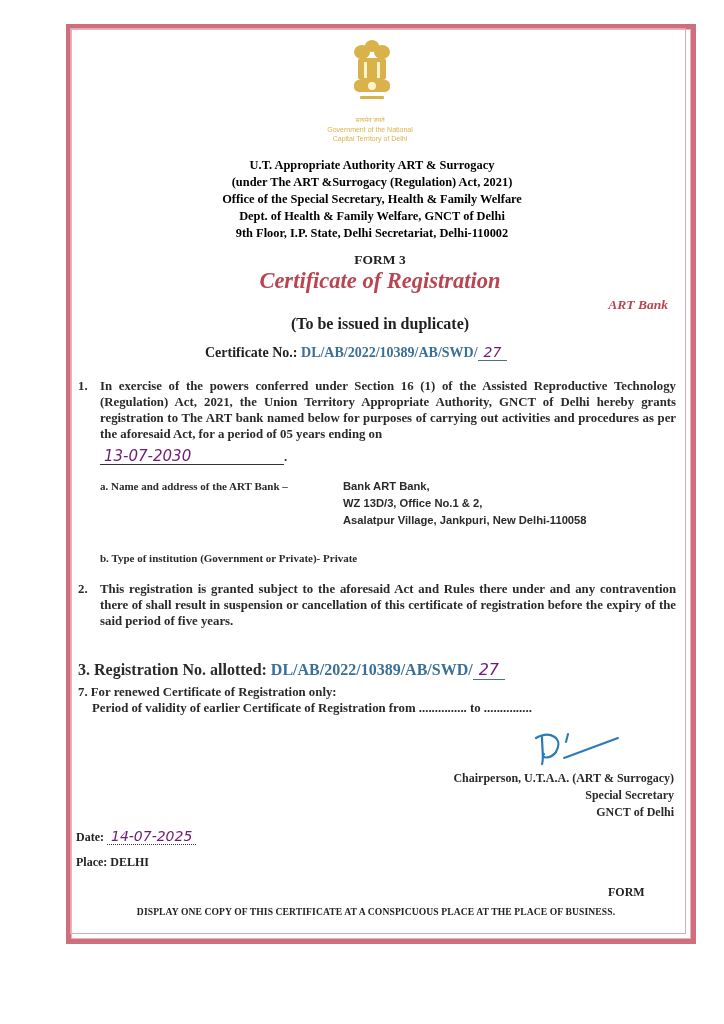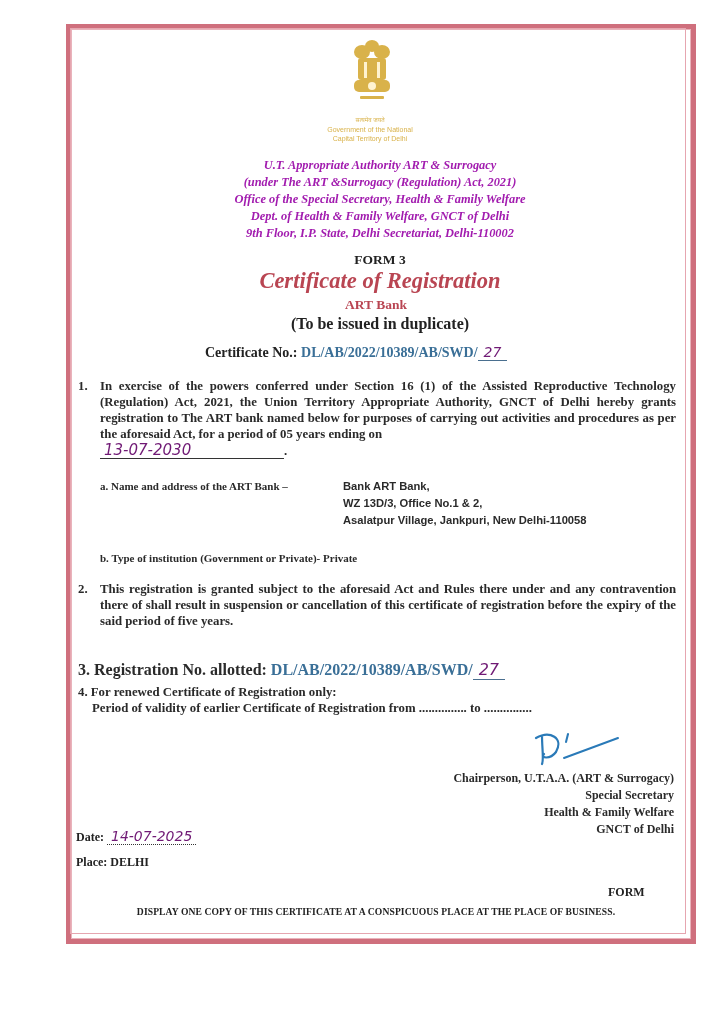--- a/index.html
+++ b/index.html
@@ -1,24 +1,24 @@
 <!DOCTYPE html>
 <html><head>
   <meta charset="utf-8">
   <style>
     html, body { margin: 0; padding: 0; background: #ffffff; }
     body { width: 724px; height: 1024px; position: relative; overflow: hidden; font-family: "Liberation Serif", serif; color: #222; }
     .frame { position: absolute; left: 66px; top: 24px; width: 620px; height: 910px; border: 5px solid #cf6f7d; box-shadow: inset 0 0 0 1px #e9b3bb; }
     .frame-inner { position: absolute; left: 70px; top: 28px; width: 614px; height: 904px; border: 1px solid #e6a6b0; pointer-events: none; }
     .emblem { position: absolute; left: 350px; top: 38px; width: 44px; height: 72px; }
     .gov-text { position: absolute; left: 300px; top: 116px; width: 140px; text-align: center; font-family: "Liberation Sans", sans-serif; font-size: 7px; line-height: 9px; color: #d9b24a; }
-    .header { position: absolute; left: 100px; top: 157px; width: 560px; text-align: center; font-weight: bold; font-size: 12.4px; line-height: 17px; color: #a21caf; font-style: italic; }
+    .header { position: absolute; left: 92px; top: 157px; width: 560px; text-align: center; font-weight: bold; font-size: 12.4px; line-height: 17px; color: #000000; }
     .form-no { position: absolute; left: 100px; top: 252px; width: 560px; text-align: center; font-weight: bold; font-size: 13.5px; }
     .cert-title { position: absolute; left: 100px; top: 268px; width: 560px; text-align: center; font-weight: bold; font-style: italic; font-size: 22.5px; color: #b94552; }
-    .cert-sub { position: absolute; left: 96px; top: 297px; width: 560px; text-align: center; font-weight: bold; font-size: 13.5px; color: #b94552; }
+    .cert-sub { position: absolute; left: 108px; top: 297px; width: 560px; text-align: right; font-weight: bold; font-size: 13.5px; color: #b94552; font-style: italic; }
     .dup { position: absolute; left: 100px; top: 315px; width: 560px; text-align: center; font-weight: bold; font-size: 16px; }
     .certno { position: absolute; left: 205px; top: 344px; font-weight: bold; font-size: 14px; white-space: nowrap; }
     .blue { color: #3a6f97; }
     .hand { font-family: "DejaVu Sans", sans-serif; font-weight: normal; font-style: italic; color: #701a75; }
     .uline { border-bottom: 1.5px solid #4a6f8f; padding: 0 6px; }
     .para { position: absolute; left: 78px; width: 598px; font-weight: bold; font-size: 12.8px; line-height: 16px; text-align: justify; color: #2a2a2a; }
     .para .num { position: absolute; left: 0; top: 0; }
     .para .body { margin-left: 22px; }
     .sub { position: absolute; font-weight: bold; font-size: 11px; color: #2a2a2a; white-space: nowrap; }
     .addr { position: absolute; font-family: "Liberation Sans", sans-serif; font-weight: bold; font-size: 11.2px; line-height: 17px; color: #2a2a2a; white-space: nowrap; }
@@ -69,21 +69,21 @@
 
 <div class="certno">
   <span>Certificate No.:</span>
   <span class="blue">DL/AB/2022/10389/AB/SWD/</span><span class="hand uline">27</span>
 </div>
 
 <div class="para" style="top:378px;">
   <span class="num">1.</span>
   <div class="body">
     <span>In exercise of the powers conferred under Section 16 (1) of the Assisted Reproductive Technology (Regulation) Act, 2021, the Union Territory Appropriate Authority, GNCT of Delhi hereby grants registration to The ART bank named below for purposes of carrying out activities and procedures as per the aforesaid Act, for a period of 05 years ending on</span>
-    <div style="margin-top:0;">
+    <div style="margin-top:6px;">
       <span class="hand" style="display:inline-block;width:180px;border-bottom:1px solid #333;font-size:15px;padding-left:4px;">13-07-2030</span><span>.</span>
     </div>
   </div>
 </div>
 
 <div class="sub" style="left:100px;top:480px;">a.   Name and address of the ART Bank –</div>
 <div class="addr" style="left:343px;top:478px;">
   <div>Bank ART Bank,</div>
   <div>WZ 13D/3, Office No.1 &amp; 2,</div>
   <div>Asalatpur Village, Jankpuri, New Delhi-110058</div>
@@ -95,34 +95,33 @@
   <span class="num">2.</span>
   <div class="body">This registration is granted subject to the aforesaid Act and Rules there under and any contravention there of shall result in suspension or cancellation of this certificate of registration before the expiry of the said period of five years.</div>
 </div>
 
 <div class="para" style="top:662px;font-size:16px;">
   <span>3.  Registration No. allotted:</span>
   <span class="blue">DL/AB/2022/10389/AB/SWD/</span><span class="hand uline">27</span>
 </div>
 
 <div class="para" style="top:684px;">
-  <div>4. For renewed Certificate of Registration only:</div>
+  <div>7. For renewed Certificate of Registration only:</div>
   <div style="margin-left:14px;">Period of validity of earlier Certificate of Registration from ............... to ...............</div>
 </div>
 
 <svg class="signature" viewBox="0 0 100 40">
   <path d="M12 8 C 12 20, 14 32, 12 36 M6 10 C 20 2, 34 10, 26 24 C 20 32, 10 30, 14 26" fill="none" stroke="#2a7ab8" stroke-width="2.2" stroke-linecap="round"></path>
   <path d="M38 6 L 36 14" fill="none" stroke="#2a7ab8" stroke-width="2" stroke-linecap="round"></path>
   <path d="M34 30 L 88 10" fill="none" stroke="#2a7ab8" stroke-width="2" stroke-linecap="round"></path>
 </svg>
 
 <div class="sig-block">
   <div>Chairperson, U.T.A.A. (ART &amp; Surrogacy)</div>
   <div>Special Secretary</div>
-  <div>Health &amp; Family Welfare</div>
   <div>GNCT of Delhi</div>
 </div>
 
 <div class="date">
   <span>Date:</span>
   <span class="hand" style="font-size:14px;border-bottom:1.5px dotted #333;padding:0 4px;">14-07-2025</span>
 </div>
 <div class="place">Place: DELHI</div>
 <div class="seal">FORM</div>
 <div class="display">DISPLAY ONE COPY OF THIS CERTIFICATE AT A CONSPICUOUS PLACE AT THE PLACE OF BUSINESS.</div>

